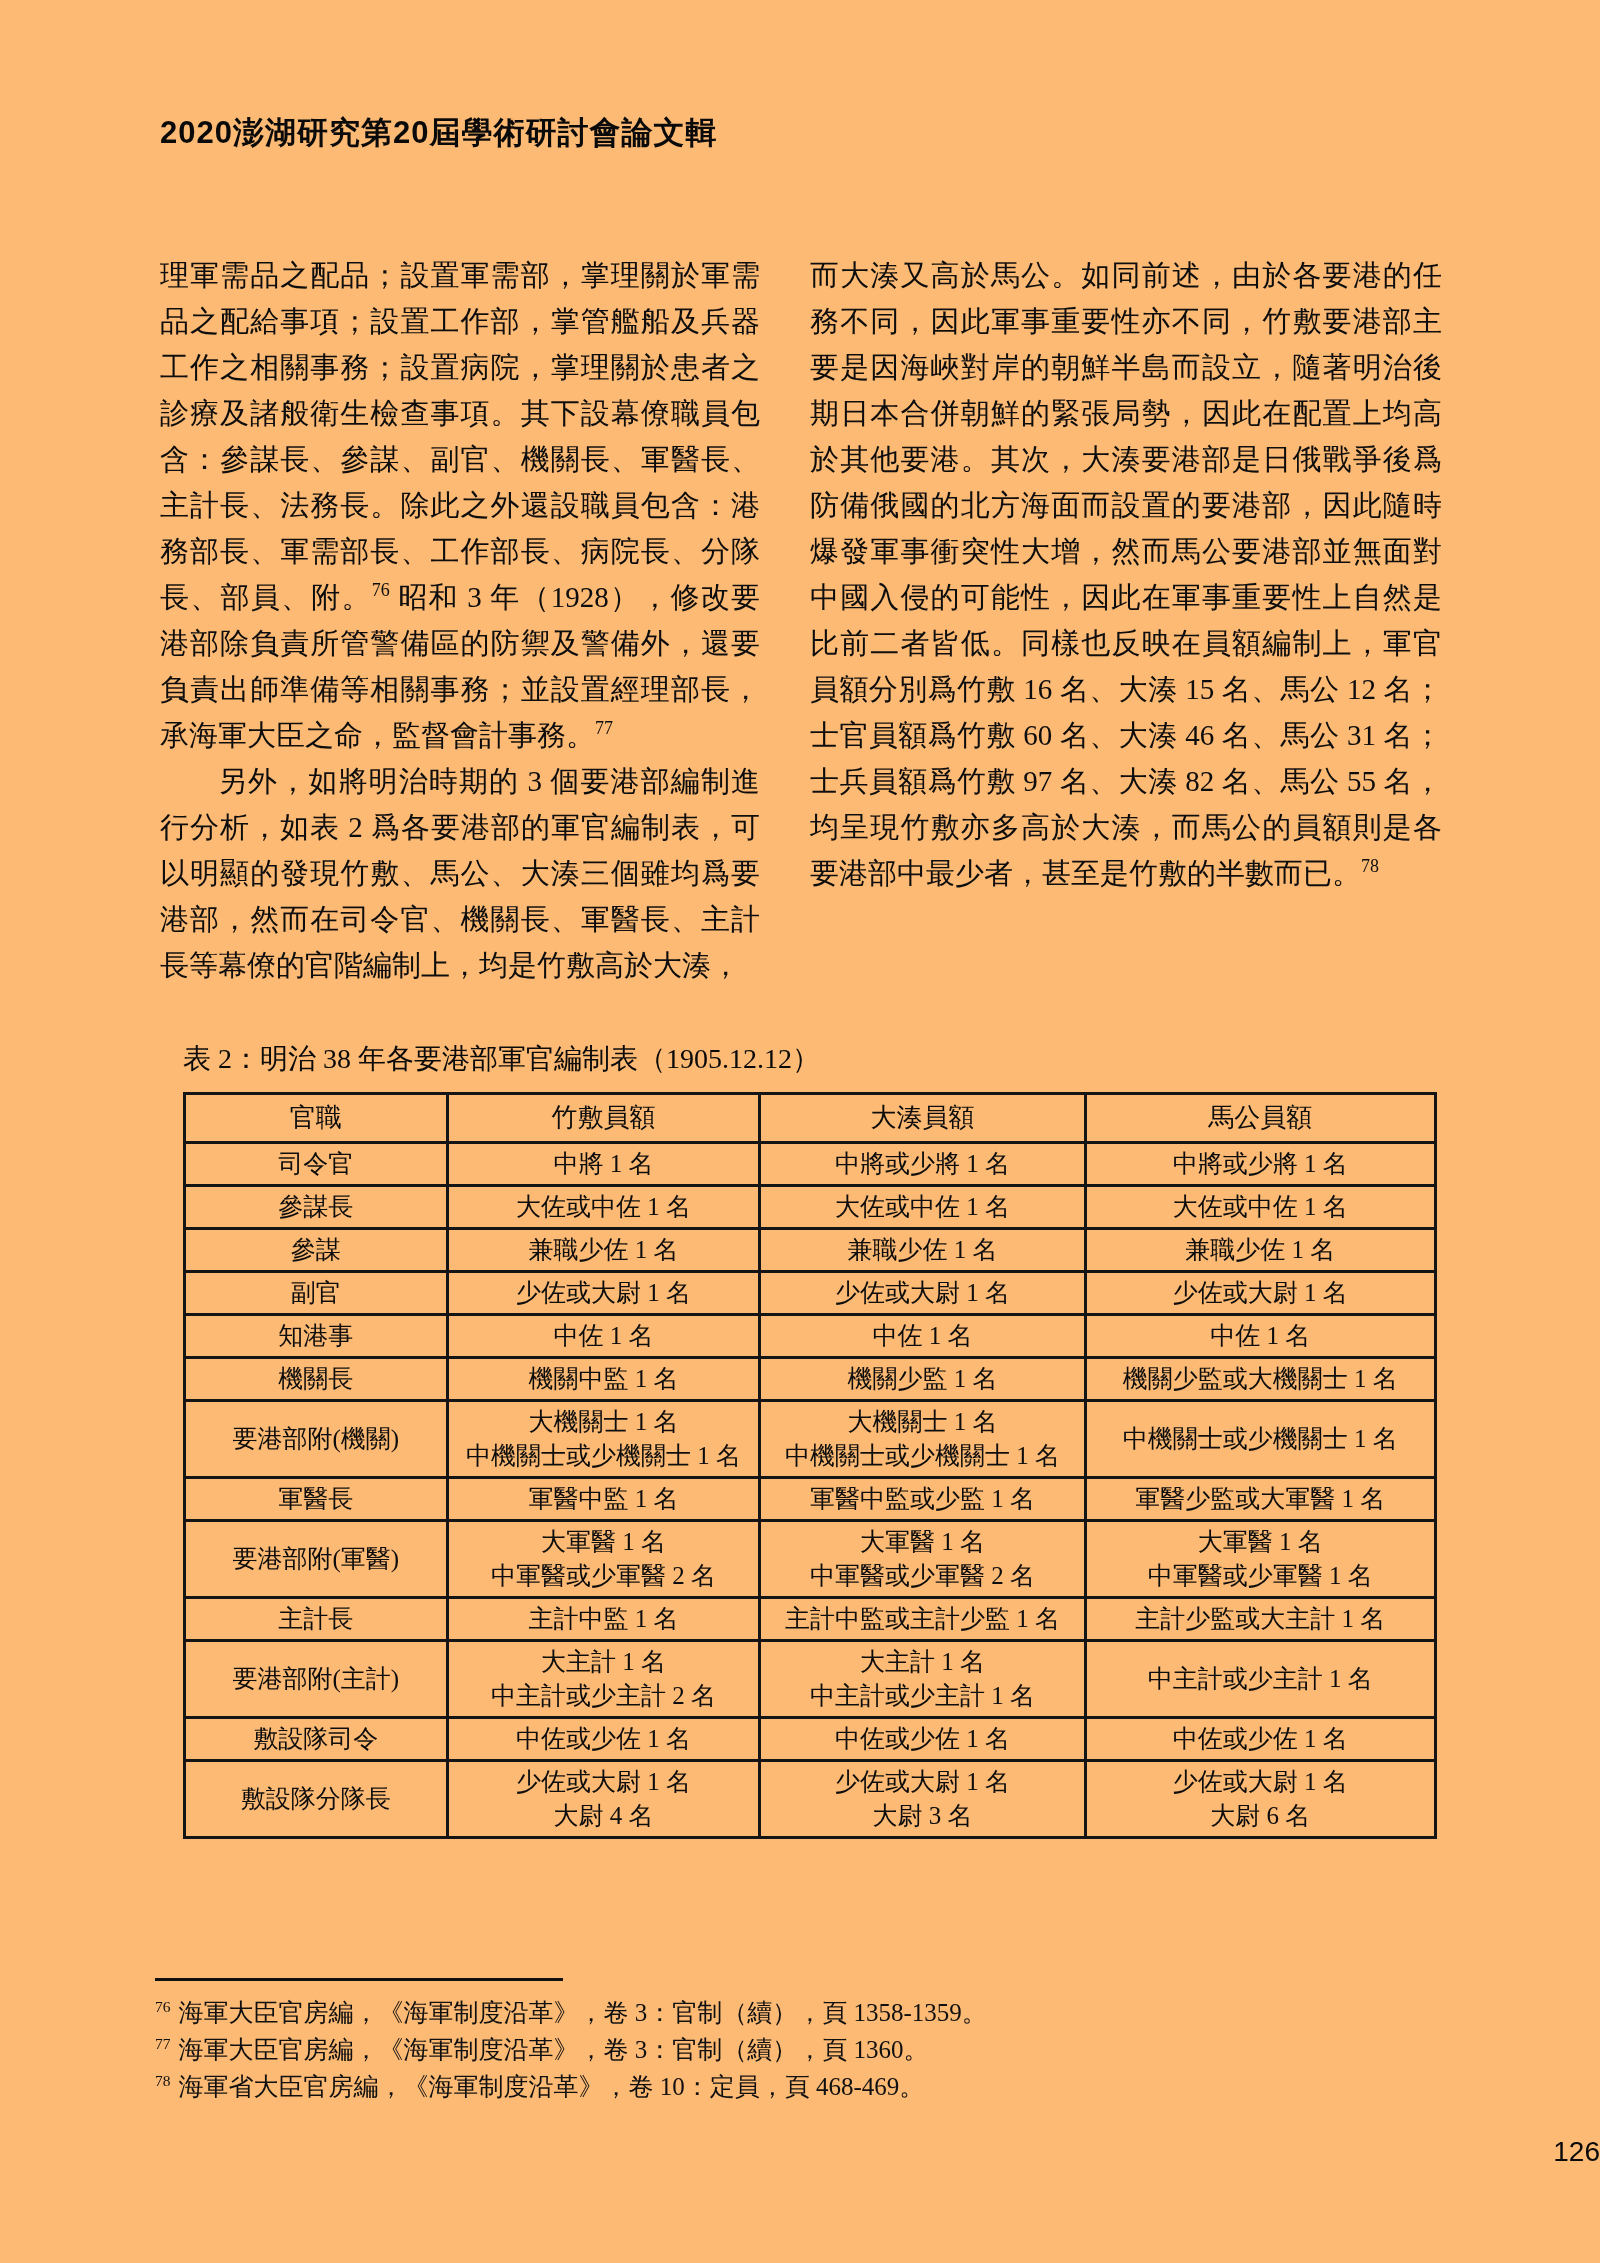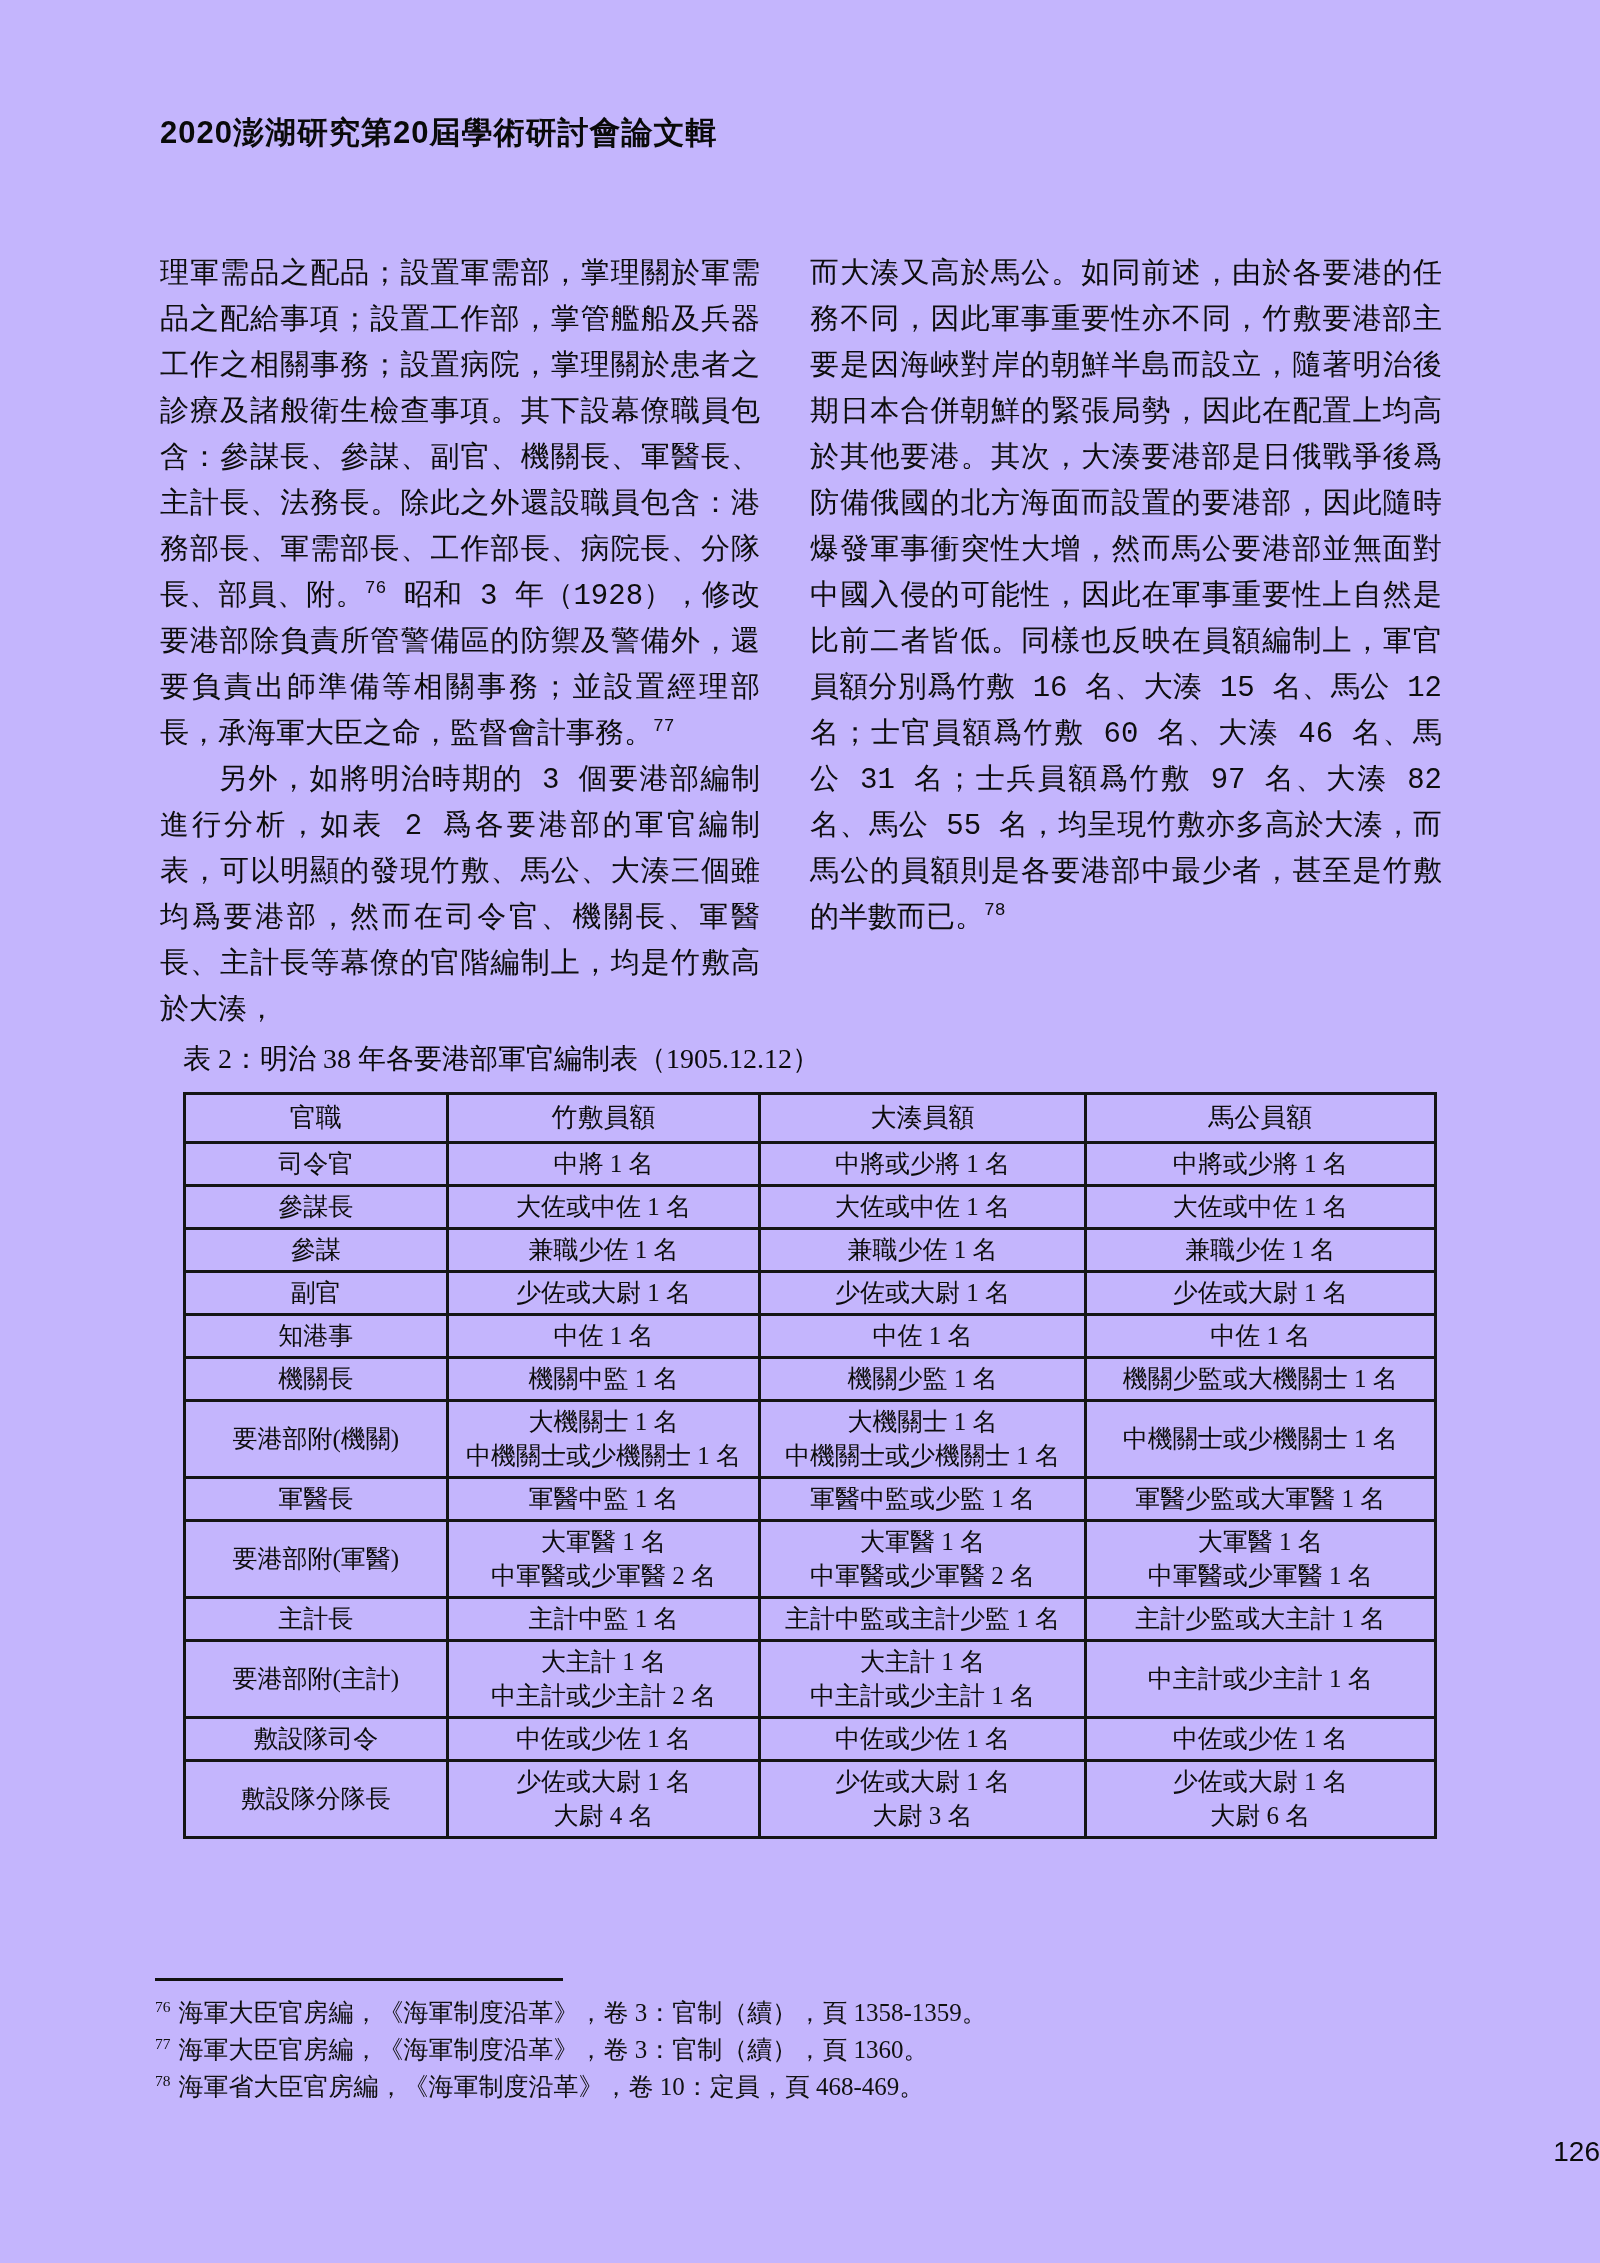--- a/index.html
+++ b/index.html
@@ -1,31 +1,31 @@
 <!DOCTYPE html>
 <html><head>
 <meta charset="utf-8">
 <style>
   html,body{margin:0;padding:0;background:#ffffff;}
   .page{
     position:relative;
     width:1600px;height:2263px;
-    background:#c4b5fd;
+    background:#fdba74;
     font-family:"Liberation Serif","DejaVu Serif",serif;
     color:#111;
     overflow:hidden;
   }
   .running-head{
     position:absolute;left:160px;top:112px;
     font-family:"Liberation Sans","DejaVu Sans",sans-serif;
     font-weight:bold;font-size:31px;letter-spacing:1px;color:#0a0a0a;
   }
   .columns{
     position:absolute;left:160px;top:252px;width:1282px;
-    display:flex;gap:50px;font-family:Liberation Mono, monospace;
+    display:flex;gap:50px;
   }
   .col{font-size:29px;line-height:46px;text-align:justify;text-justify:inter-ideograph;color:#0d0d0d;}
   .col-left{width:600px;}
   .col-right{width:632px;}
   .col p{margin:0;}
   .col p.indent{text-indent:2em;}
   sup{font-size:0.62em;line-height:0;}
   .table-block{position:absolute;left:183px;top:1040px;width:1254px;}
   .table-title{
     font-size:28px;color:#0a0a0a;margin:0 0 14px 0;

